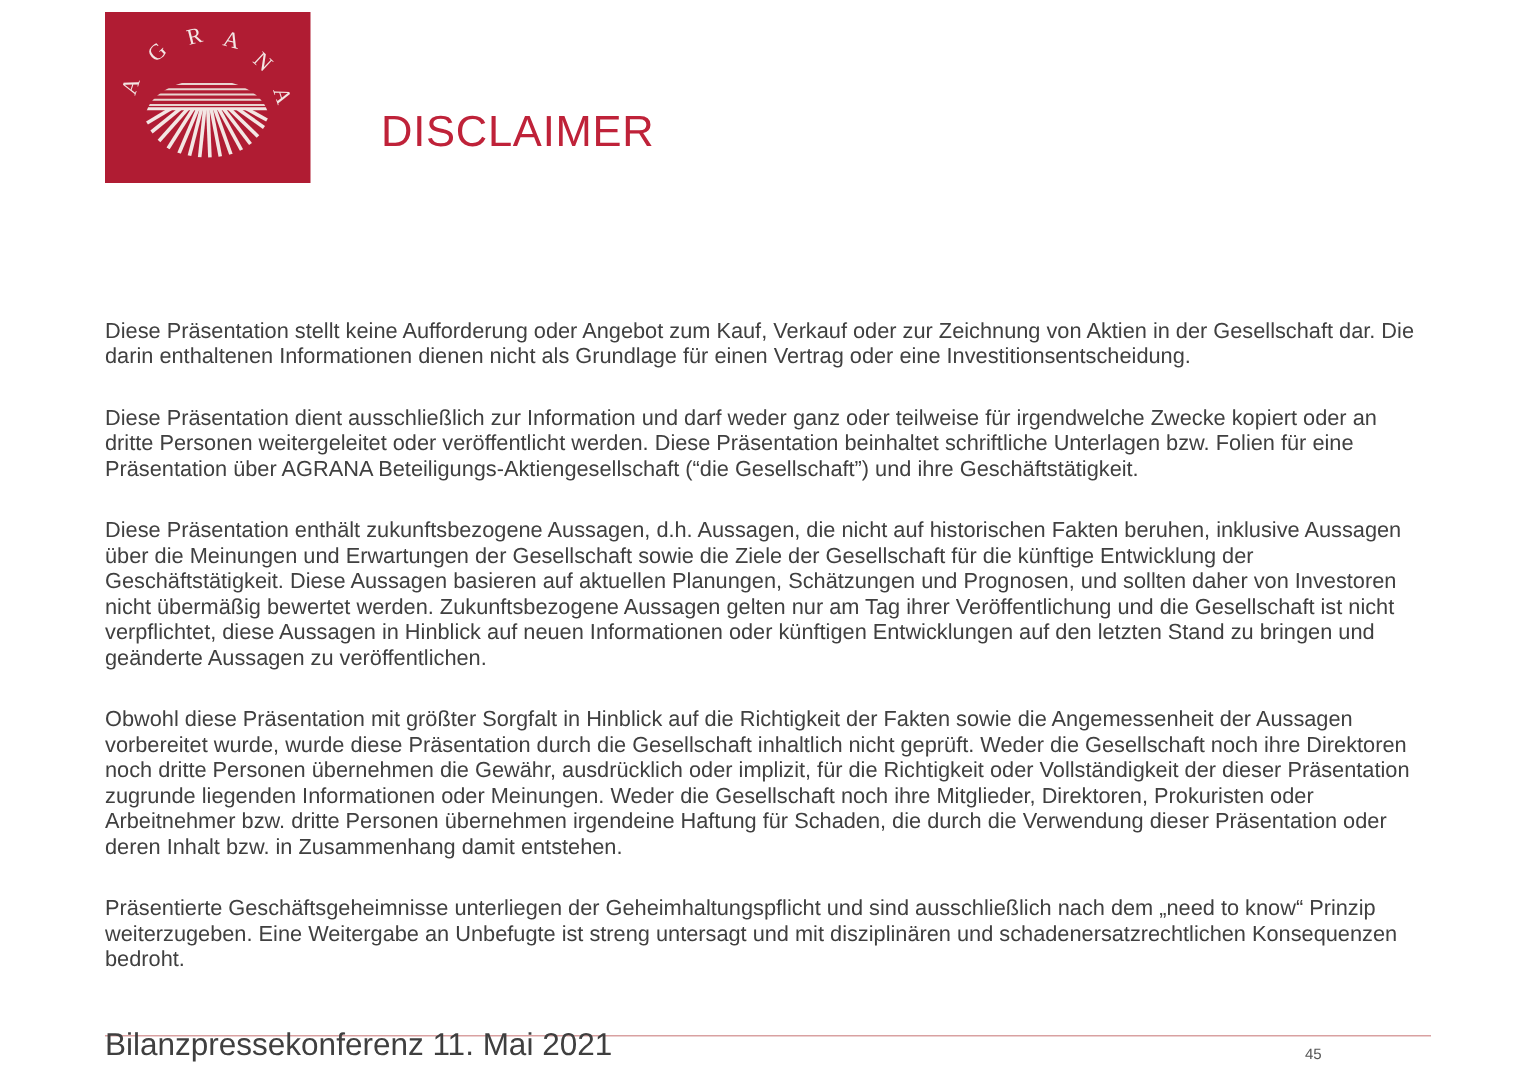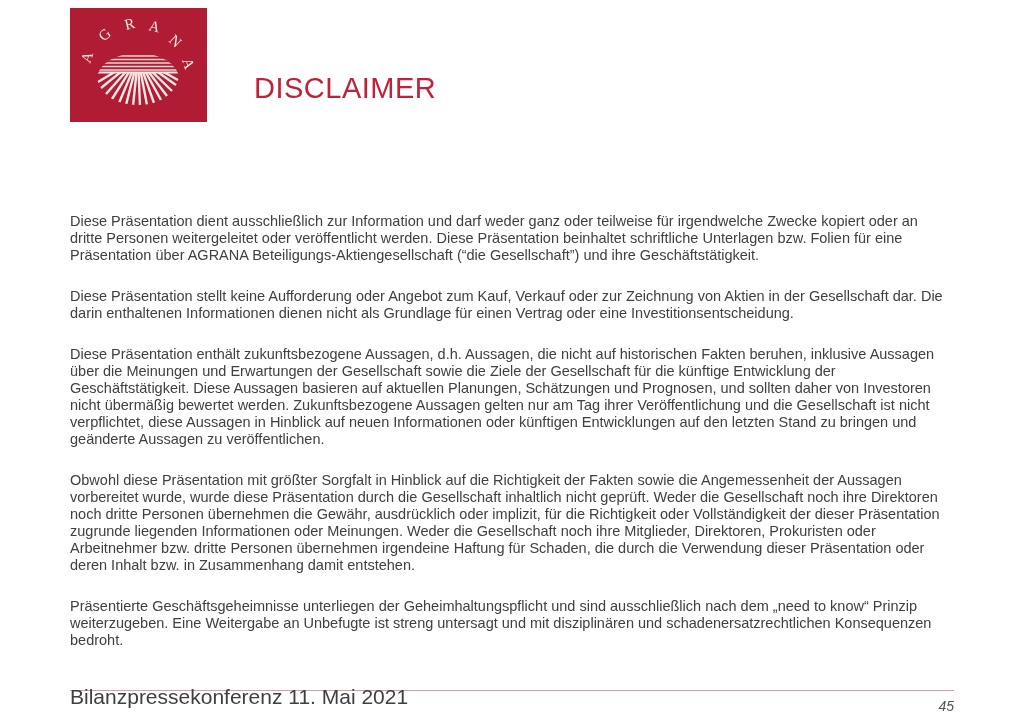--- a/index.html
+++ b/index.html
@@ -29,22 +29,22 @@
   .body-text p{margin:0 0 24px 0;}
   .footer-line{
     position:absolute;left:70px;top:690px;width:884px;height:1px;
     background:#d9a1a1;
   }
   .footer-left{
     position:absolute;left:70px;top:685px;
     font-size:21px;color:#3f3f3f;
   }
   .footer-page{
-    position:absolute;left:870px;top:698px;width:84px;text-align:right;
-    font-size:14px;color:#555555;font-style:italic;
+    position:absolute;left:870px;top:698px;width:84px;
+    font-size:10px;color:#555555;
   }
 </style>
 </head>
 <body>
 
 <div class="logo-box">
   <svg viewBox="0 0 137 114" aria-hidden="true">
     <defs>
       <clipPath id="ellipseClip">
           <ellipse cx="68" cy="71" rx="41" ry="26"></ellipse>
@@ -93,22 +93,22 @@
       <text class="logo-letter" x="78" y="22" transform="rotate(14 78 22)">A</text>
       <text class="logo-letter" x="98" y="33" transform="rotate(43 98 33)">N</text>
       <text class="logo-letter" x="112" y="52" transform="rotate(72 112 52)">A</text>
     </g>
   </svg>
 </div>
 
 <div class="page-title">DISCLAIMER</div>
 
 <div class="body-text">
+  <p>Diese Präsentation stellt keine Aufforderung oder Angebot zum Kauf, Verkauf oder zur Zeichnung von Aktien in der Gesellschaft dar. Die darin enthaltenen Informationen dienen nicht als Grundlage für einen Vertrag oder eine Investitionsentscheidung.</p>
   <p>Diese Präsentation dient ausschließlich zur Information und darf weder ganz oder teilweise für irgendwelche Zwecke kopiert oder an dritte Personen weitergeleitet oder veröffentlicht werden. Diese Präsentation beinhaltet schriftliche Unterlagen bzw. Folien für eine Präsentation über AGRANA Beteiligungs-Aktiengesellschaft (“die Gesellschaft”) und ihre Geschäftstätigkeit.</p>
-  <p>Diese Präsentation stellt keine Aufforderung oder Angebot zum Kauf, Verkauf oder zur Zeichnung von Aktien in der Gesellschaft dar. Die darin enthaltenen Informationen dienen nicht als Grundlage für einen Vertrag oder eine Investitionsentscheidung.</p>
   <p>Diese Präsentation enthält zukunftsbezogene Aussagen, d.h. Aussagen, die nicht auf historischen Fakten beruhen, inklusive Aussagen über die Meinungen und Erwartungen der Gesellschaft sowie die Ziele der Gesellschaft für die künftige Entwicklung der Geschäftstätigkeit. Diese Aussagen basieren auf aktuellen Planungen, Schätzungen und Prognosen, und sollten daher von Investoren nicht übermäßig bewertet werden. Zukunftsbezogene Aussagen gelten nur am Tag ihrer Veröffentlichung und die Gesellschaft ist nicht verpflichtet, diese Aussagen in Hinblick auf neuen Informationen oder künftigen Entwicklungen auf den letzten Stand zu bringen und geänderte Aussagen zu veröffentlichen.</p>
   <p>Obwohl diese Präsentation mit größter Sorgfalt in Hinblick auf die Richtigkeit der Fakten sowie die Angemessenheit der Aussagen vorbereitet wurde, wurde diese Präsentation durch die Gesellschaft inhaltlich nicht geprüft. Weder die Gesellschaft noch ihre Direktoren noch dritte Personen übernehmen die Gewähr, ausdrücklich oder implizit, für die Richtigkeit oder Vollständigkeit der dieser Präsentation zugrunde liegenden Informationen oder Meinungen. Weder die Gesellschaft noch ihre Mitglieder, Direktoren, Prokuristen oder Arbeitnehmer bzw. dritte Personen übernehmen irgendeine Haftung für Schaden, die durch die Verwendung dieser Präsentation oder deren Inhalt bzw. in Zusammenhang damit entstehen.</p>
   <p>Präsentierte Geschäftsgeheimnisse unterliegen der Geheimhaltungspflicht und sind ausschließlich nach dem „need to know“ Prinzip weiterzugeben. Eine Weitergabe an Unbefugte ist streng untersagt und mit disziplinären und schadenersatzrechtlichen Konsequenzen bedroht.</p>
 </div>
 
 <div class="footer-line"></div>
 <div class="footer-left">Bilanzpressekonferenz 11. Mai 2021</div>
 <div class="footer-page">45</div>
 
 </body></html>

